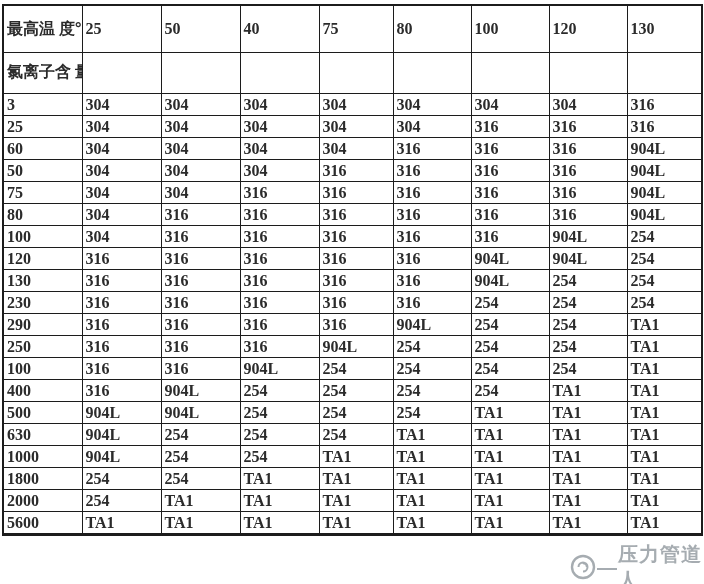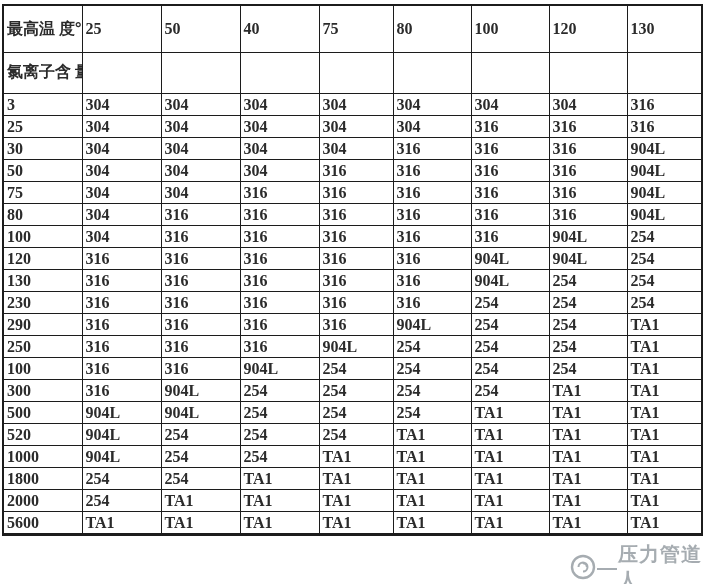--- a/index.html
+++ b/index.html
@@ -104,21 +104,21 @@
           <td class="grade">304</td>
           <td class="grade">304</td>
           <td class="grade">304</td>
           <td class="grade">304</td>
           <td class="grade">304</td>
           <td class="grade">316</td>
           <td class="grade">316</td>
           <td class="grade">316</td>
         </tr>
         <tr>
-          <td class="row-label">30</td>
+          <td class="row-label">60</td>
           <td class="grade">304</td>
           <td class="grade">304</td>
           <td class="grade">304</td>
           <td class="grade">304</td>
           <td class="grade">316</td>
           <td class="grade">316</td>
           <td class="grade">316</td>
           <td class="grade">904L</td>
         </tr>
         <tr>
@@ -225,21 +225,21 @@
           <td class="grade">316</td>
           <td class="grade">316</td>
           <td class="grade">904L</td>
           <td class="grade">254</td>
           <td class="grade">254</td>
           <td class="grade">254</td>
           <td class="grade">254</td>
           <td class="grade">TA1</td>
         </tr>
         <tr>
-          <td class="row-label">300</td>
+          <td class="row-label">400</td>
           <td class="grade">316</td>
           <td class="grade">904L</td>
           <td class="grade">254</td>
           <td class="grade">254</td>
           <td class="grade">254</td>
           <td class="grade">254</td>
           <td class="grade">TA1</td>
           <td class="grade">TA1</td>
         </tr>
         <tr>
@@ -247,21 +247,21 @@
           <td class="grade">904L</td>
           <td class="grade">904L</td>
           <td class="grade">254</td>
           <td class="grade">254</td>
           <td class="grade">254</td>
           <td class="grade">TA1</td>
           <td class="grade">TA1</td>
           <td class="grade">TA1</td>
         </tr>
         <tr>
-          <td class="row-label">520</td>
+          <td class="row-label">630</td>
           <td class="grade">904L</td>
           <td class="grade">254</td>
           <td class="grade">254</td>
           <td class="grade">254</td>
           <td class="grade">TA1</td>
           <td class="grade">TA1</td>
           <td class="grade">TA1</td>
           <td class="grade">TA1</td>
         </tr>
         <tr>

